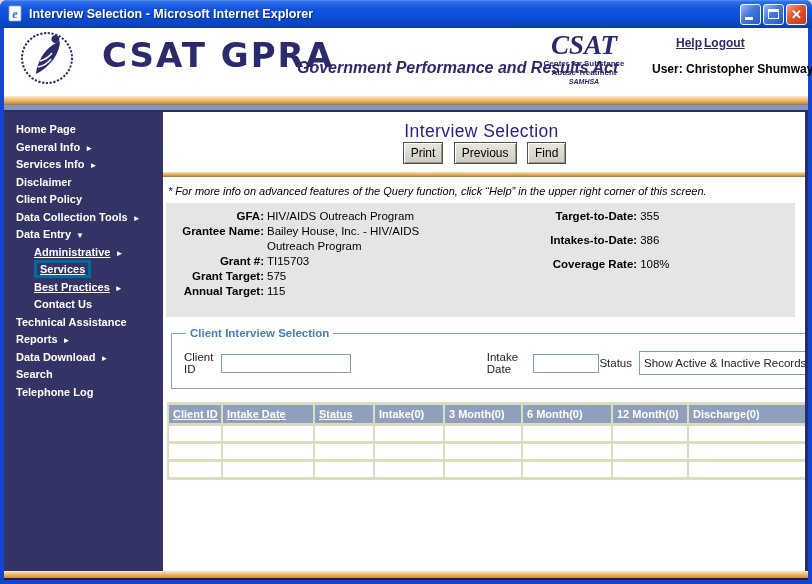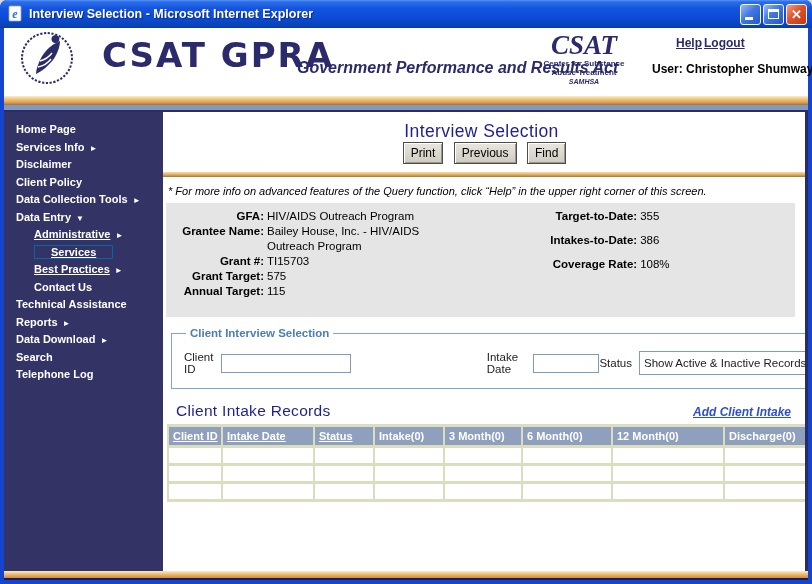--- a/index.html
+++ b/index.html
@@ -44,21 +44,21 @@
     background:linear-gradient(180deg,#F9EECB 0%,#F0CC8E 28%,#E5A95C 62%,#D18A3A 84%,#7E7C52 100%);}
   .bluestrip{height:7px;flex:0 0 auto;background:#8497BF;border-bottom:2px solid #2B2B66;}
   .footerbar{height:9px;flex:0 0 auto;border-bottom:2px solid #1A1A5E;
     background:linear-gradient(180deg,#F9EECB 0%,#F0CC8E 30%,#E5A95C 65%,#D18A3A 100%);}
   
   .body{flex:1;display:flex;min-height:0;}
   .sidebar{width:159px;flex:0 0 auto;background:#333366;padding-top:9px;}
   .nav-item{height:17.5px;line-height:17.5px;padding-left:12px;font-size:11px;font-weight:bold;color:#fff;white-space:nowrap;cursor:pointer;}
   .nav-item.indent{padding-left:30px;}
   .nav-label.u{text-decoration:underline;}
-  .nav-label.hl{border:1px solid #0369a1;padding:0 16px;}
+  .nav-label.hl{border:3px solid #0369a1;padding:0 3px;}
   .nav-arrow{font-size:8px;margin-left:5px;color:#fff;}
   .main{flex:1;background:#fff;border-right:3px solid #2B2B66;position:relative;overflow:hidden;}
   
   .title-row{display:flex;justify-content:space-between;align-items:center;padding:9px 18px 5px 13px;flex-direction:column;}
   .page-title{font-size:17.5px;color:#1F1F8F;letter-spacing:.4px;}
   .btns button{
     font-family:"Liberation Sans",sans-serif;font-size:12px;color:#000;
     background:linear-gradient(180deg,#E9E6DE 0%,#CFCBC1 100%);
     border:1px solid #4d4d4d;box-shadow:inset 1px 1px 0 #fff, inset -1px -1px 0 #9a968c;
     padding:3px 7px;margin-left:6px;cursor:pointer;
@@ -141,20 +141,21 @@
         <a class="hdr-link logout">Logout</a>
         <div class="user-line">User: Christopher Shumway</div>
       </div>
 
       <div class="tanbar"></div>
       <div class="bluestrip"></div>
 
       <div class="body">
         <div class="sidebar">
             <div class="nav-item"><span class="nav-label">Home Page</span></div>
+            <div class="nav-item"><span class="nav-label">General Info</span><span class="nav-arrow">►</span></div>
             <div class="nav-item"><span class="nav-label">Services Info</span><span class="nav-arrow">►</span></div>
             <div class="nav-item"><span class="nav-label">Disclaimer</span></div>
             <div class="nav-item"><span class="nav-label">Client Policy</span></div>
             <div class="nav-item"><span class="nav-label">Data Collection Tools</span><span class="nav-arrow">►</span></div>
             <div class="nav-item"><span class="nav-label">Data Entry</span><span class="nav-arrow">▼</span></div>
             <div class="nav-item indent"><span class="nav-label u">Administrative</span><span class="nav-arrow">►</span></div>
             <div class="nav-item indent"><span class="nav-label u hl">Services</span></div>
             <div class="nav-item indent"><span class="nav-label u">Best Practices</span><span class="nav-arrow">►</span></div>
             <div class="nav-item indent"><span class="nav-label">Contact Us</span></div>
             <div class="nav-item"><span class="nav-label">Technical Assistance</span></div>
@@ -223,35 +224,31 @@
               <label>Intake Date</label>
               <input class="inp date" type="text" value="" style="">
               <label>Status</label>
               <div class="select">
                 <span class="val">Show Active &amp; Inactive Records</span>
                 <span class="arrow-btn">▼</span>
               </div>
             </div>
           </fieldset>
 
-          <div class="records-head">
-            <div class="records-title">Client Intake Records</div>
-            <a class="add-link">Add Client Intake</a>
-          </div>
 
           <table class="records">
             <thead>
                 <tr>
                   <th class="sortable" style="width: 52px;">Client ID</th>
                   <th class="sortable" style="width: 90px;">Intake Date</th>
                   <th class="sortable" style="width: 58px;">Status</th>
                   <th style="width: 68px;">Intake(0)</th>
                   <th style="width: 76px;">3 Month(0)</th>
                   <th style="width: 88px;">6 Month(0)</th>
-                  <th style="width: 110px;">12 Month(0)</th>
+                  <th style="width: 74px;">12 Month(0)</th>
                   <th>Discharge(0)</th>
                 </tr>
               </thead>
             <tbody>
                 <tr>
                   <td></td>
                   <td></td>
                   <td></td>
                   <td></td>
                   <td></td>

